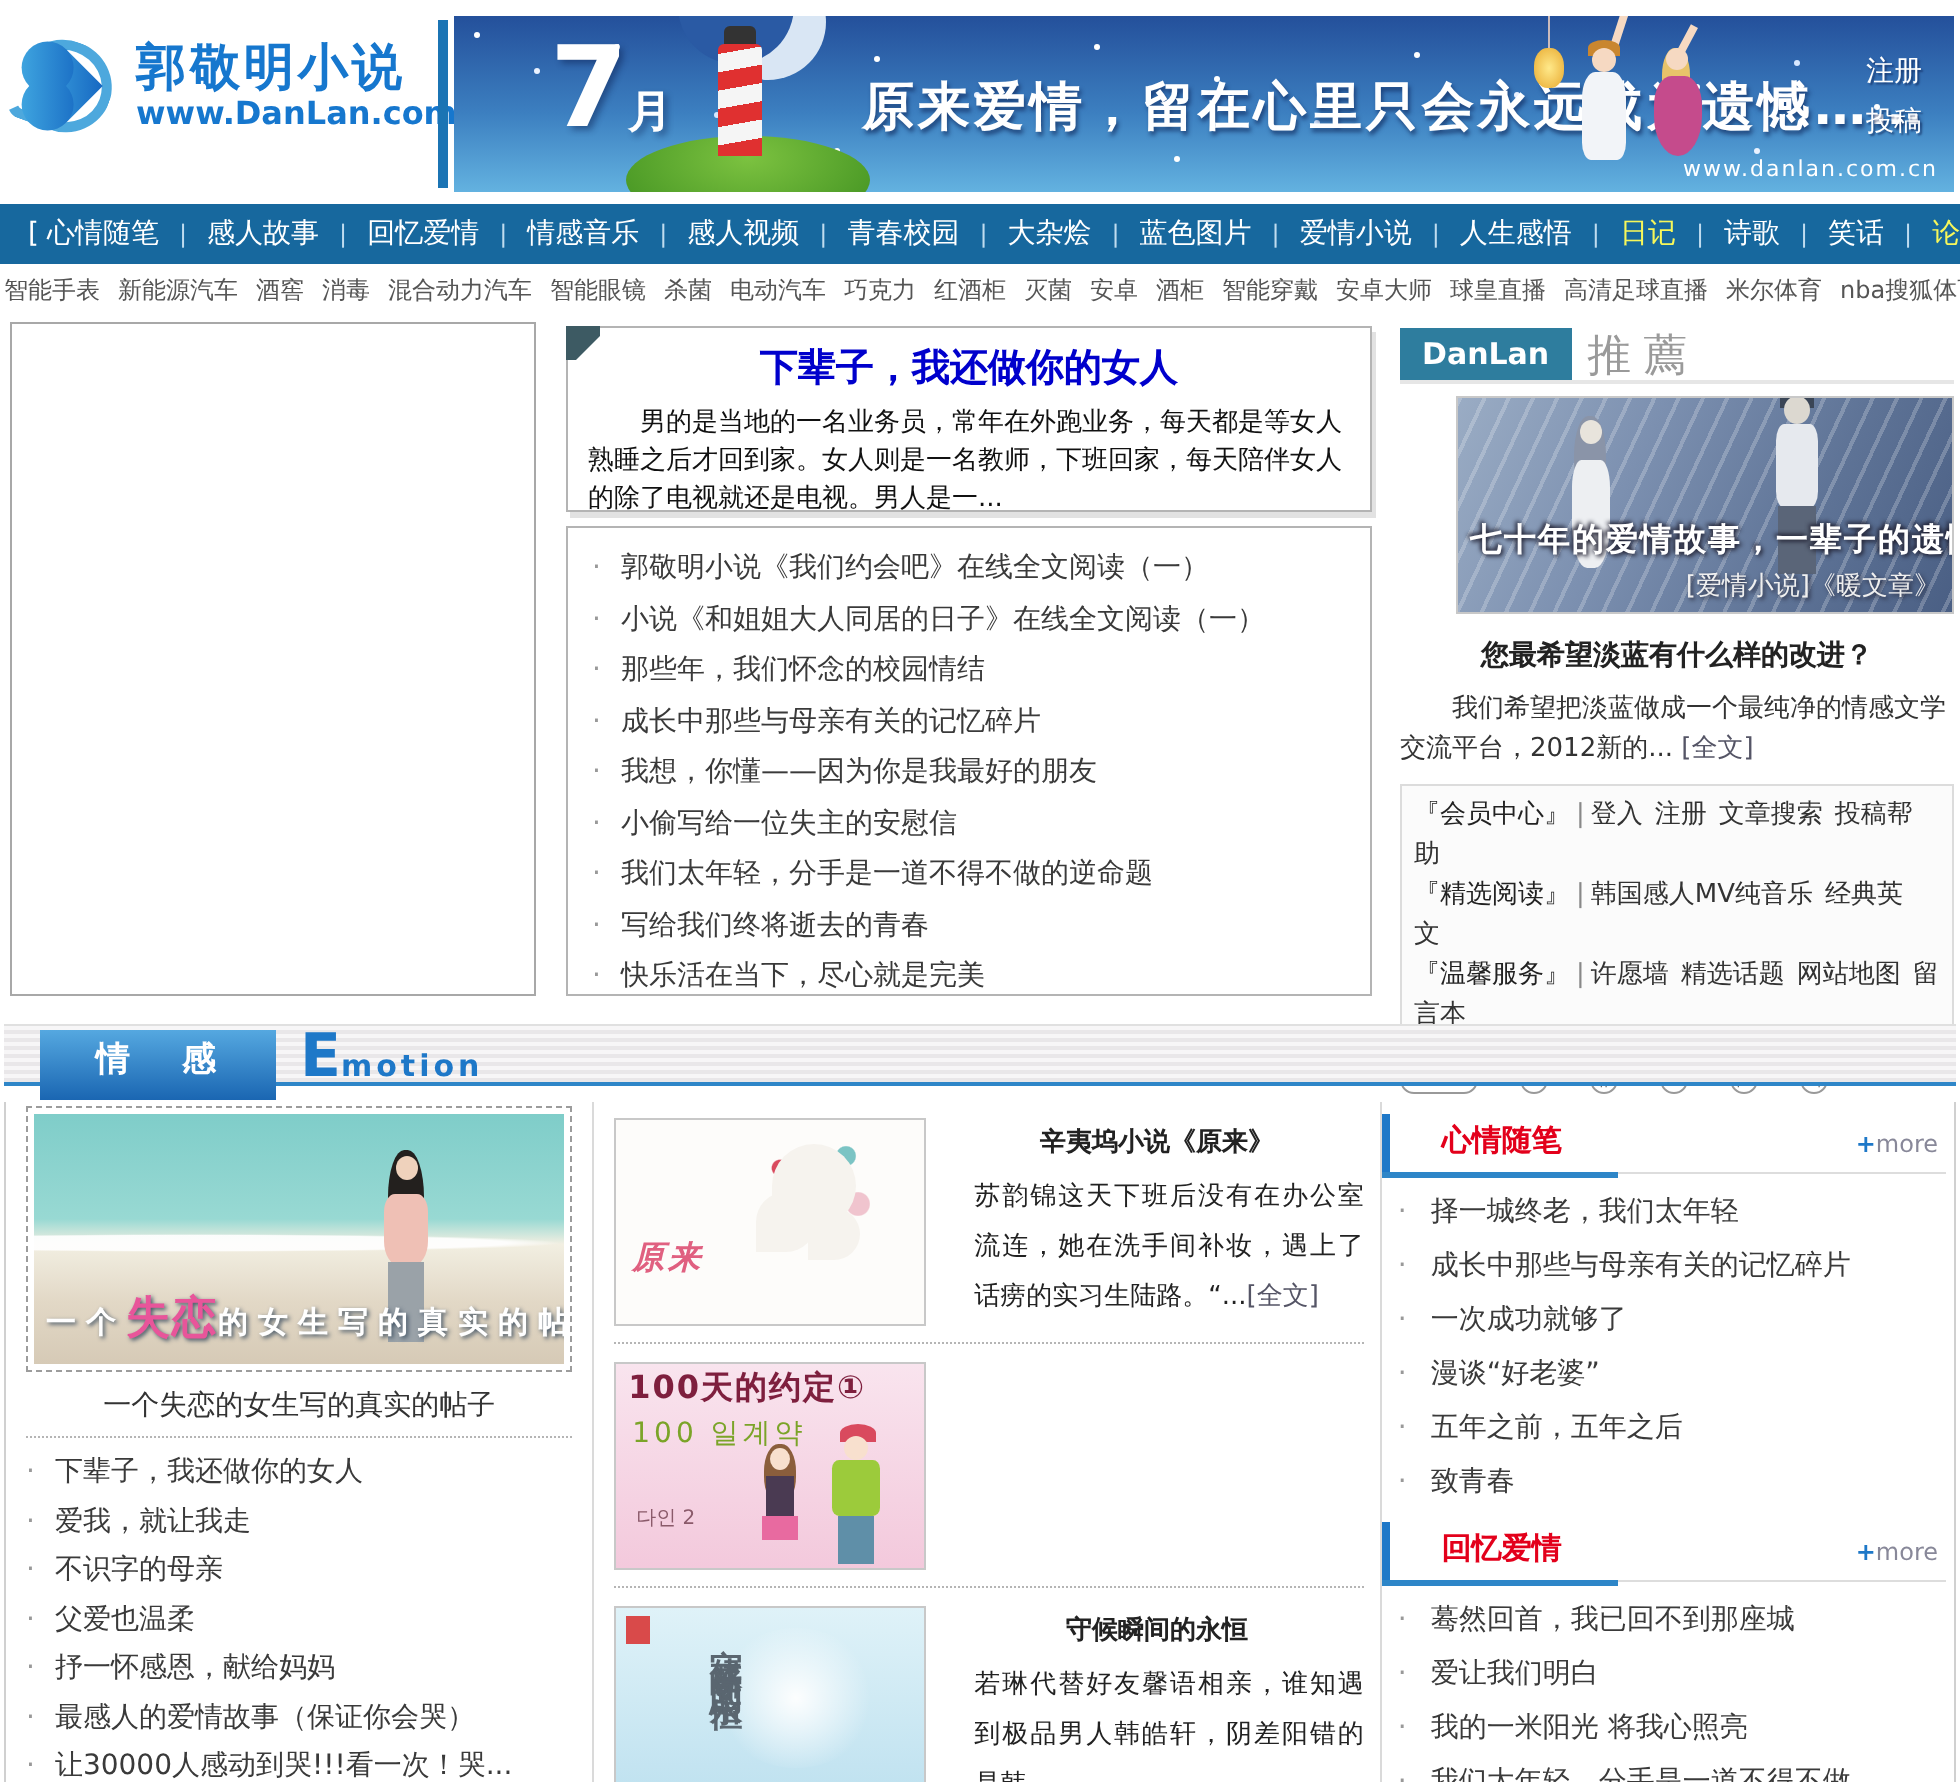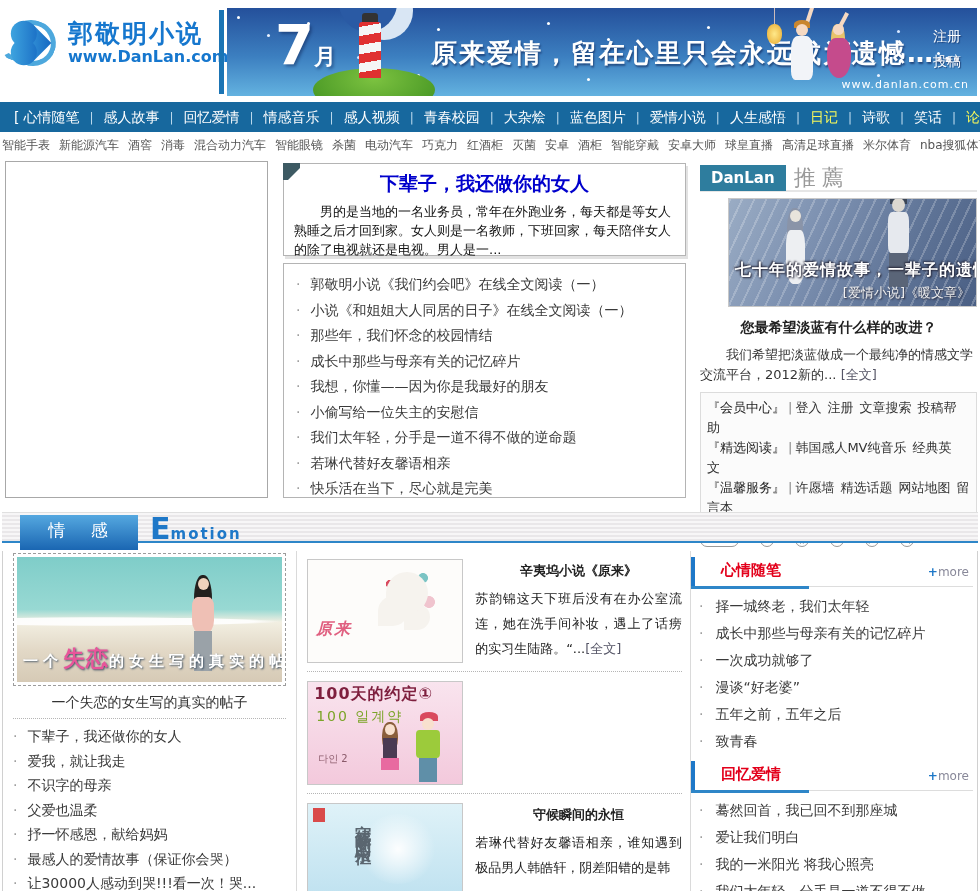--- a/index.html
+++ b/index.html
@@ -124,21 +124,21 @@
     line-height:12px; letter-spacing:1px; cursor:pointer; }
   .btn-round { width:14px; height:14px; border:1px solid #999; border-radius:50%; font-size:7px; color:#666;
     text-align:center; line-height:12px; cursor:pointer; overflow:hidden; }
 
   
   .emotion { margin-top:7px; }
   .emo-header { position:relative; height:31px; margin:0 2px;
     background:repeating-linear-gradient(180deg,#F7F6F7 0 2px,#E9E7E9 2px 4px);
     border-bottom:2px solid #2E86C8; border-top:1px solid #E0E0E0; }
   .emo-title-box { position:absolute; left:18px; top:2px; height:35px; width:118px; text-align:center;
-    background:linear-gradient(180deg,#55A8E0,#1A66B2); color:#fff; font-size:17px; font-weight:normal;
+    background:linear-gradient(180deg,#55A8E0,#1A66B2); color:#fff; font-size:17px; font-weight:bold;
     line-height:31px; letter-spacing:10px; padding-left:8px; cursor:pointer; }
   .emo-en { position:absolute; left:148px; top:-2px; color:#1E78C8; font-weight:bold; }
   .emo-en .big { font-size:30px; }
   .emo-en .rest { font-size:15px; letter-spacing:2px; }
 
   .emo-body { display:flex; margin:8px 2px 0; height:341px; overflow:hidden;
     border-left:1px solid #D0D0D0; border-right:1px solid #D0D0D0; }
   .col-left { width:295px; padding:2px 10px 0 10px; border-right:1px solid #DADADA; }
   .col-mid { width:395px; padding:4px 8px 0 10px; border-right:1px solid #DADADA; }
   .col-right { width:287px; padding:0 4px 0 0; }
@@ -158,21 +158,21 @@
   .beach-cap .hl { color:#E8559A; font-size:22px; letter-spacing:1px; }
   .l-caption { text-align:center; font-size:14px; color:#333; margin:8px 0 6px; cursor:pointer; }
   .dotted { border:none; border-top:1px dotted #B5B5B5; margin:2px 0 5px; }
   .l-item { font-size:14px; color:#3A3A3A; line-height:24.5px; white-space:nowrap; overflow:hidden; cursor:pointer; }
   .l-item::before { content:"·"; color:#999; margin-right:10px; }
 
   .mid-item { display:flex; gap:12px; padding:4px 0 6px; }
   .mid-cover { width:156px; height:104px; border:1px solid #C8C8C8; position:relative; overflow:hidden; flex:none; cursor:pointer; }
   .mid-text { flex:1; font-size:13px; overflow:hidden; }
   .mid-title { text-align:center; font-weight:bold; color:#222; margin:3px 0 6px; cursor:pointer; }
-  .mid-body { line-height:25px; color:#222; text-align:justify; }
+  .mid-body { line-height:25px; color:#222; text-align:justify;margin-left:12px; }
   .more { color:#556; cursor:pointer; }
 
   .cover-yl { background:#FDFCFA; }
   .cover-yl .splash { position:absolute; left:70px; top:6px; width:60px; height:60px; border-radius:50%;
     background:radial-gradient(circle,#E87A90 0 8%,transparent 9%),radial-gradient(circle at 20% 30%,#D94A5E 0 6%,transparent 7%),
     radial-gradient(circle at 75% 20%,#7BC4C4 0 7%,transparent 8%),radial-gradient(circle at 60% 70%,#E8A4B8 0 10%,transparent 11%),
     radial-gradient(circle at 35% 80%,#C84A6A 0 5%,transparent 6%),radial-gradient(circle at 85% 60%,#F0C4CE 0 9%,transparent 10%); }
   .cover-yl .flower { position:absolute; left:78px; top:12px; width:42px; height:42px; border-radius:50% 50% 50% 0;
     background:#F6F3EE; box-shadow:-14px 18px 0 -6px #F6F3EE, 10px 24px 0 -8px #F6F3EE; }
   .cover-yl .script { position:absolute; left:8px; bottom:22px; color:#E06080; font-size:16px; font-weight:bold;
@@ -269,21 +269,21 @@
   </div>
 
   <div class="articles">
     <div class="a-item">郭敬明小说《我们约会吧》在线全文阅读（一）</div>
     <div class="a-item">小说《和姐姐大人同居的日子》在线全文阅读（一）</div>
     <div class="a-item">那些年，我们怀念的校园情结</div>
     <div class="a-item">成长中那些与母亲有关的记忆碎片</div>
     <div class="a-item">我想，你懂——因为你是我最好的朋友</div>
     <div class="a-item">小偷写给一位失主的安慰信</div>
     <div class="a-item">我们太年轻，分手是一道不得不做的逆命题</div>
-    <div class="a-item">若琳代替好友馨语相亲</div>
+    <div class="a-item">写给我们终将逝去的青春</div>
     <div class="a-item">快乐活在当下，尽心就是完美</div>
   </div>
 
   <div class="sidebar">
     <div class="rec-header">
       <span class="rec-brand">DanLan</span><span class="rec-label">推薦</span>
     </div>
     <div class="promo">
       <div class="promo-streaks"></div>
       <div class="pr-girl">

